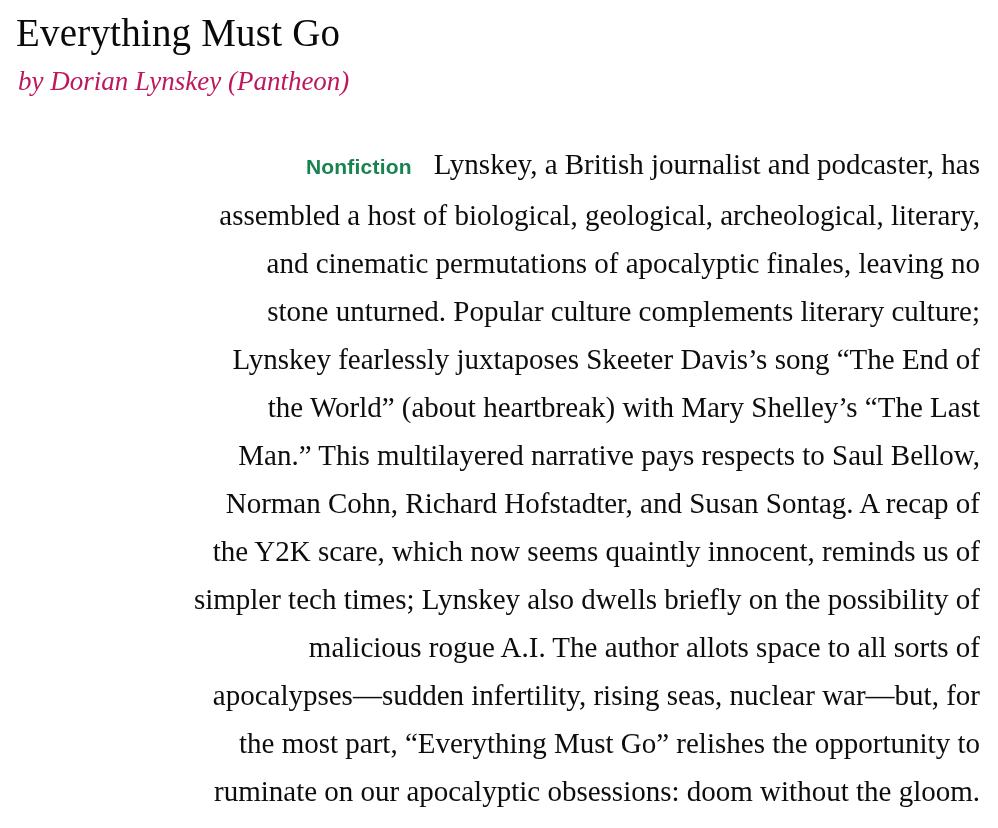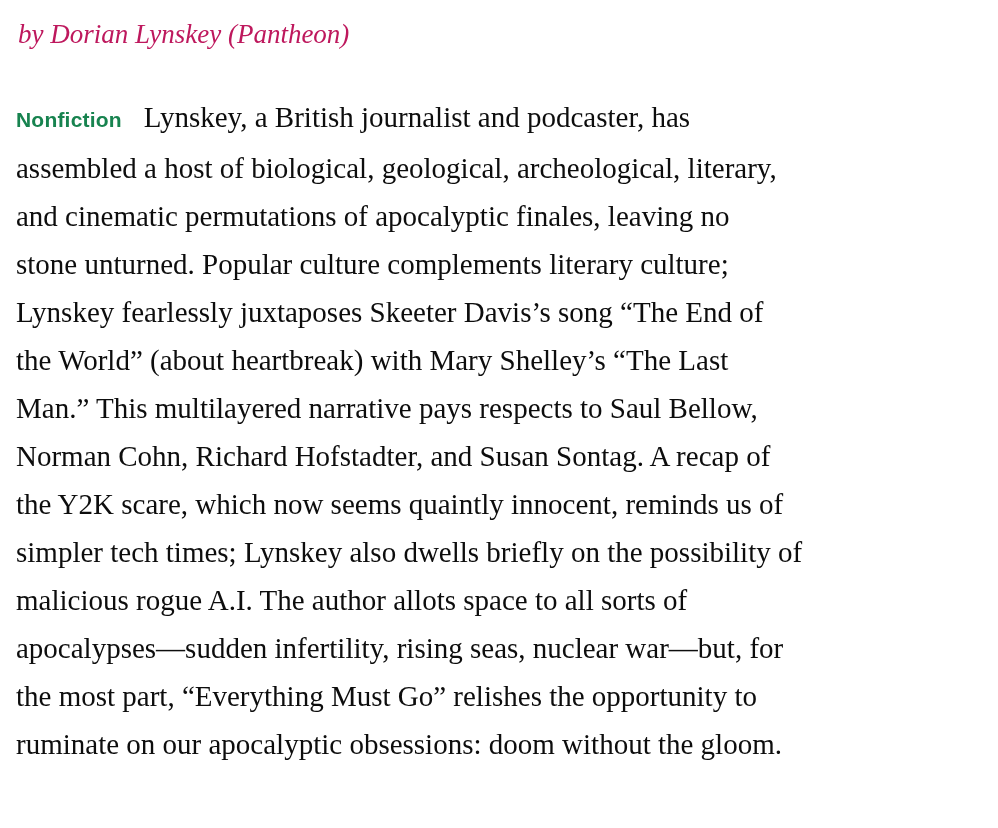--- a/index.html
+++ b/index.html
@@ -33,38 +33,40 @@
     line-height: 1.2;
     color: #be185d;
     margin: 8px 0 0 2px;
   }
   .review {
     font-family: "Liberation Serif", "DejaVu Serif", serif;
     font-size: 29px;
     line-height: 48px;
     color: #0d0d0d;
     margin: 43px 0 8px 0;
+    text-align: right;
   }
   .genre-badge {
     font-family: "Liberation Sans", "DejaVu Sans", sans-serif;
     font-size: 21px;
     font-weight: 700;
     color: #17834f;
     letter-spacing: 0.2px;
     margin-right: 22px;
     vertical-align: baseline;
   }
   .review-text {
     white-space: pre-line;
   }
 </style>
 </head>
 <body>
 
 <div class="page">
+  <h1 class="book-title">Everything Must Go</h1>
   <div class="byline">by Dorian Lynskey (Pantheon)</div>
   <p class="review">
     <span class="genre-badge">Nonfiction</span><span class="review-text">Lynskey, a British journalist and podcaster, has
 assembled a host of biological, geological, archeological, literary,
 and cinematic permutations of apocalyptic finales, leaving no
 stone unturned. Popular culture complements literary culture;
 Lynskey fearlessly juxtaposes Skeeter Davis’s song “The End of
 the World” (about heartbreak) with Mary Shelley’s “The Last
 Man.” This multilayered narrative pays respects to Saul Bellow,
 Norman Cohn, Richard Hofstadter, and Susan Sontag. A recap of

